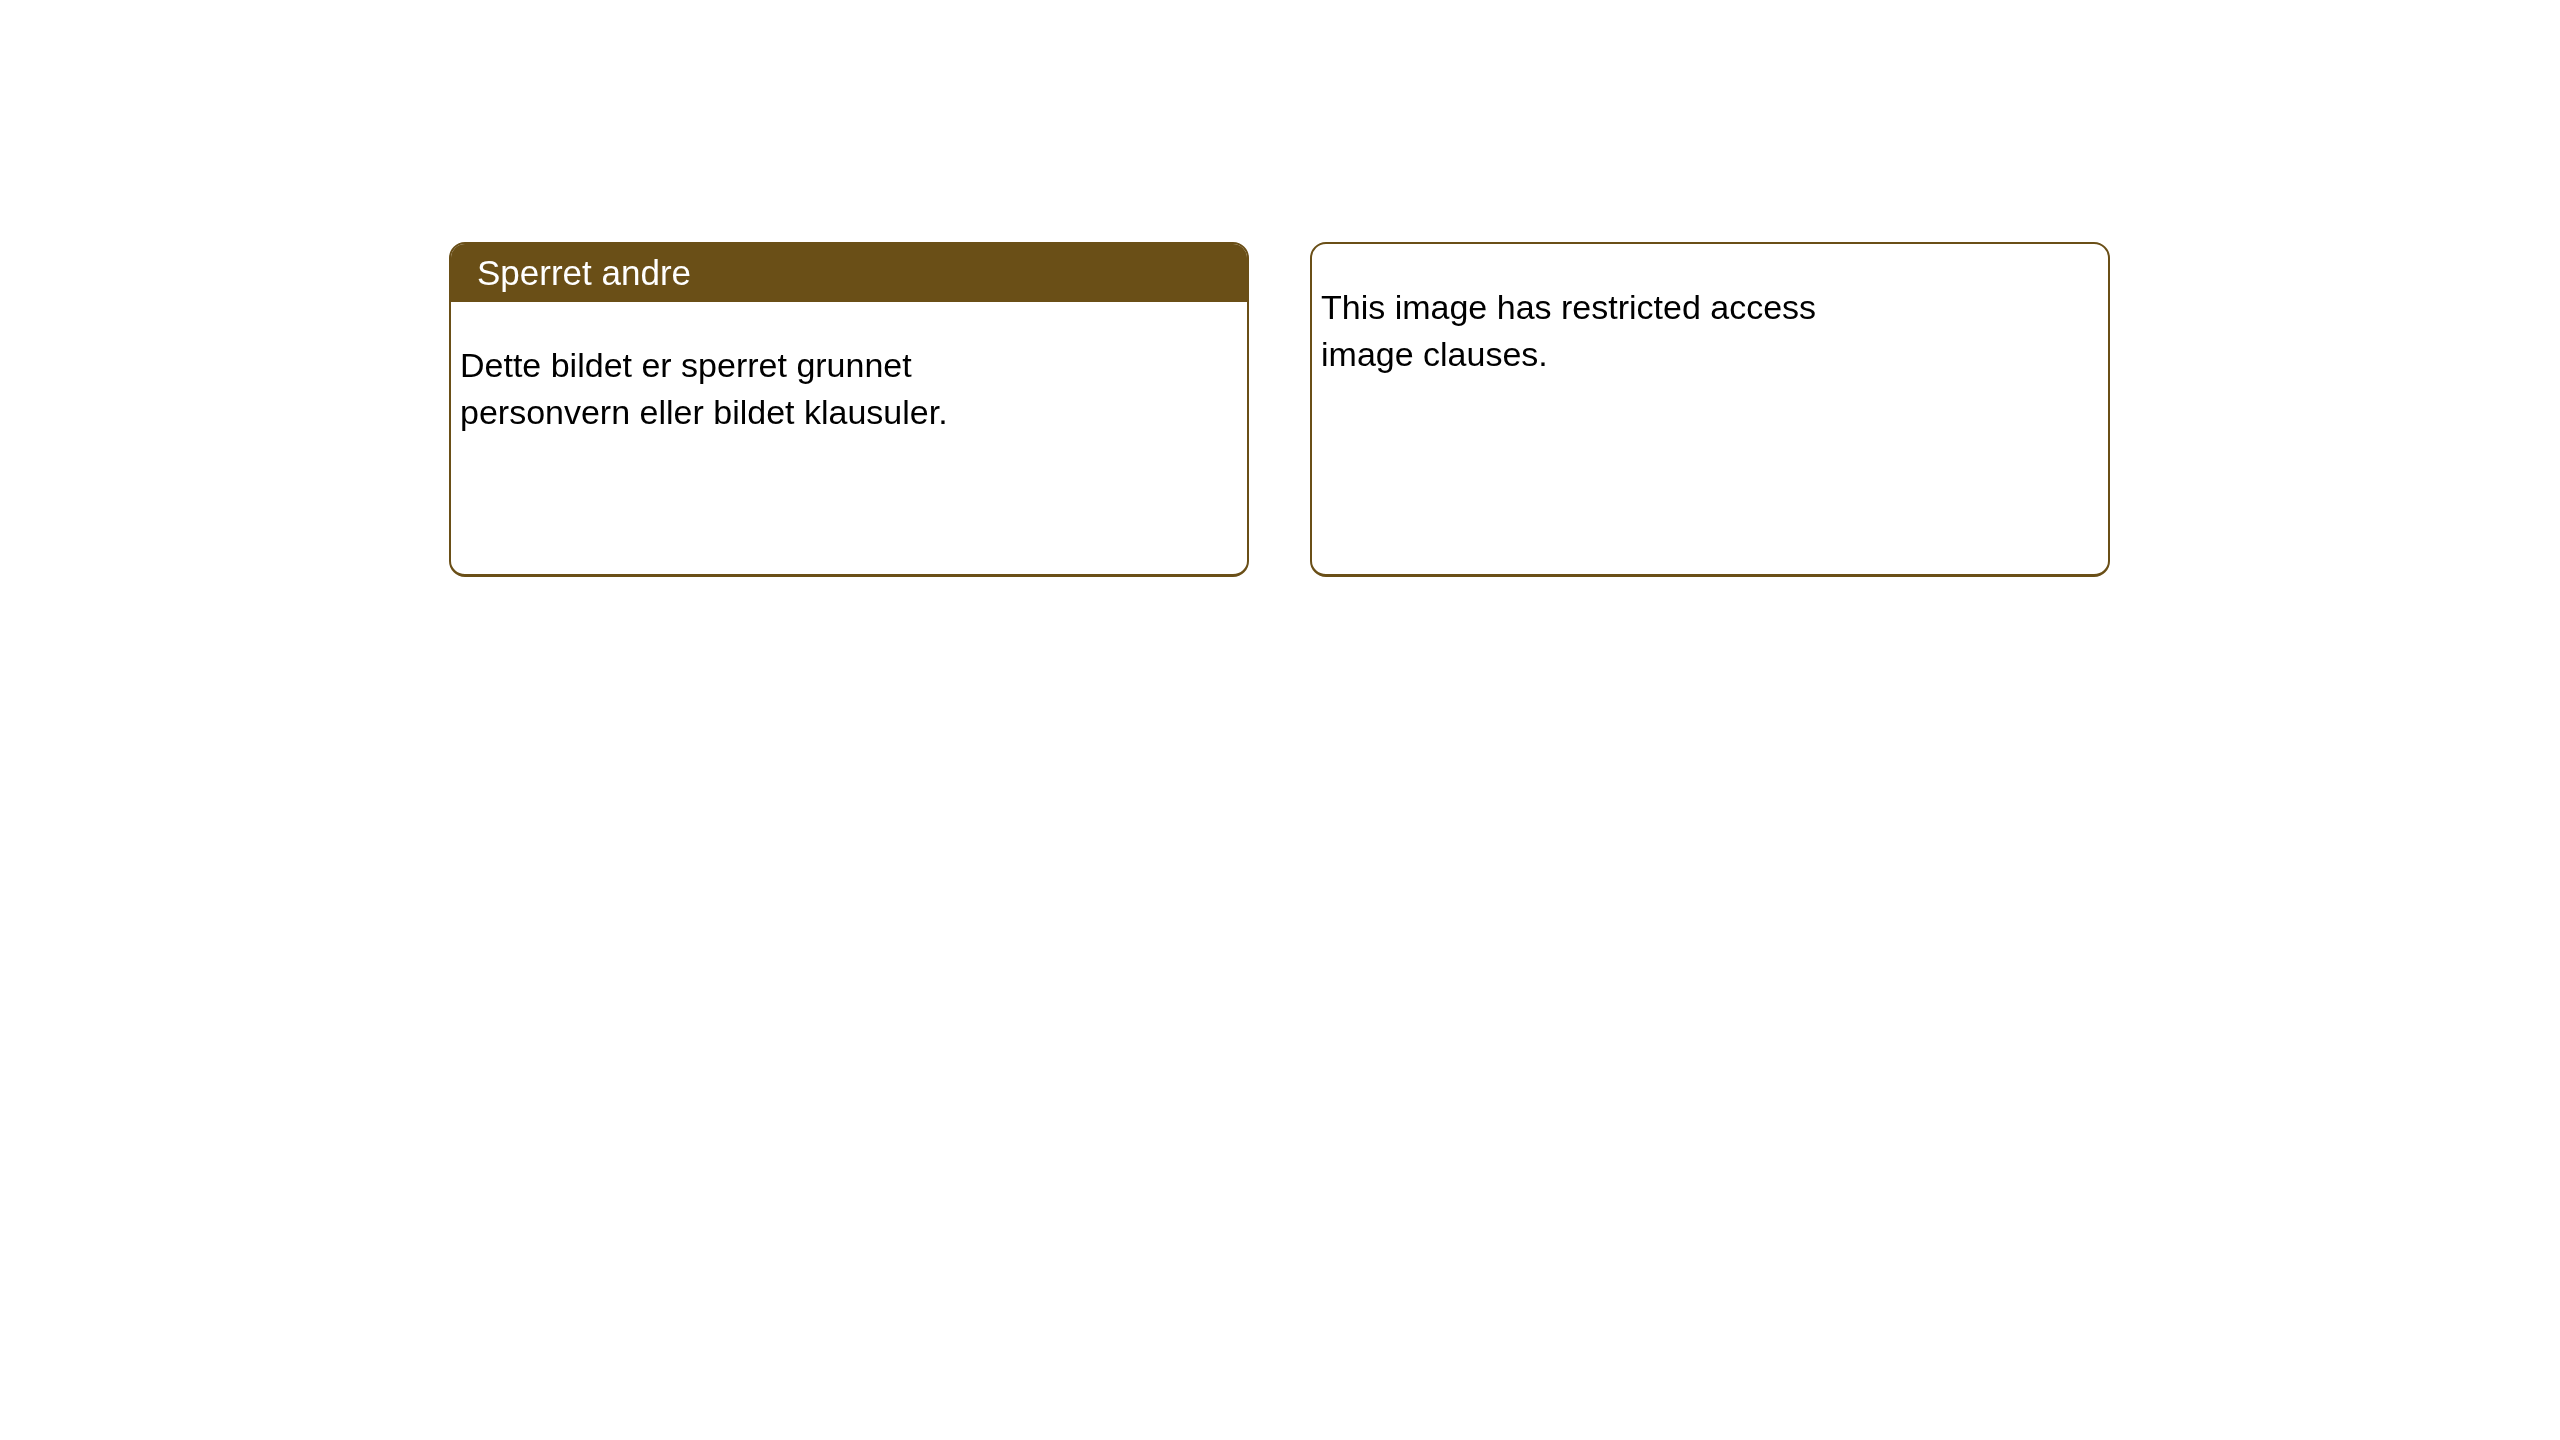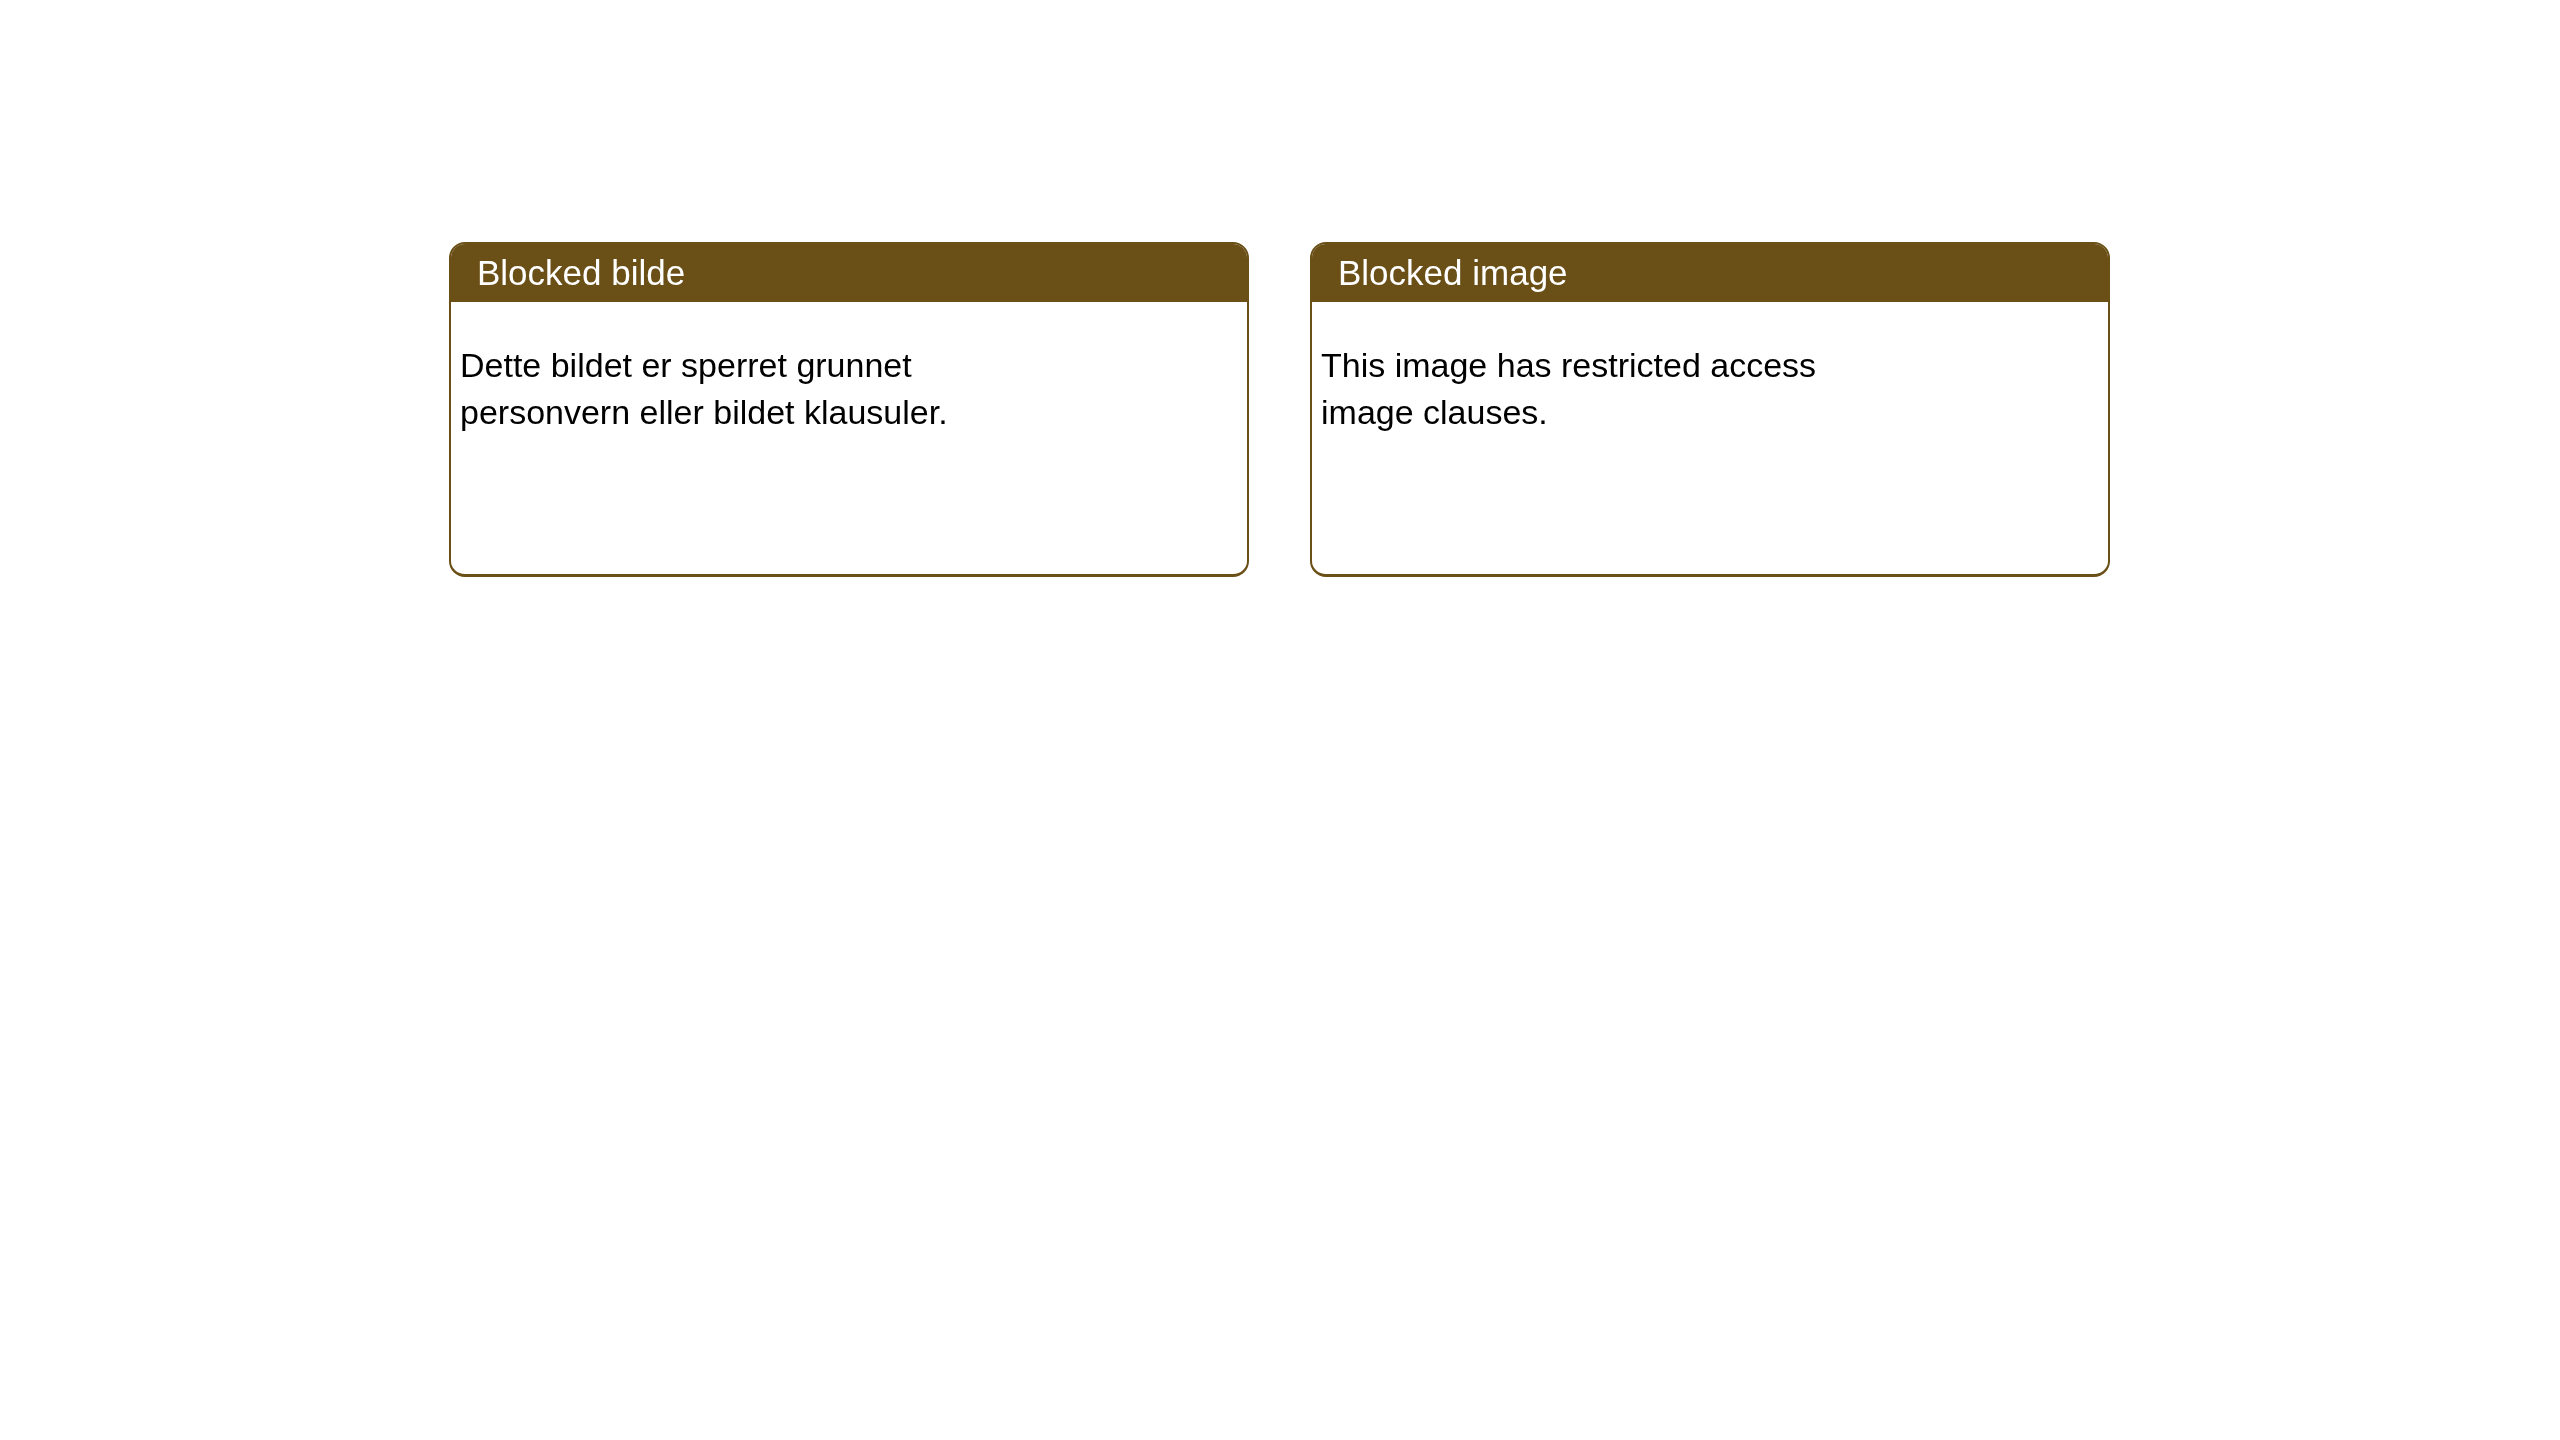--- a/index.html
+++ b/index.html
@@ -48,26 +48,25 @@
     color: var(--body-text);
     font-size: 34px;
     line-height: 47px;
   }
   .body-line { white-space: nowrap; }
 </style>
 </head>
 <body>
 
 <div class="card card-left">
-  <div class="card-header">Blocked bilde</div>
+  <div class="card-header">Sperret andre</div>
   <div class="card-body">
     <div class="body-line">Dette bildet er sperret grunnet</div>
     <div class="body-line">personvern eller bildet klausuler.</div>
   </div>
 </div>
 
 <div class="card card-right">
-  <div class="card-header">Blocked image</div>
   <div class="card-body">
     <div class="body-line">This image has restricted access</div>
     <div class="body-line">image clauses.</div>
   </div>
 </div>
 
 </body></html>

